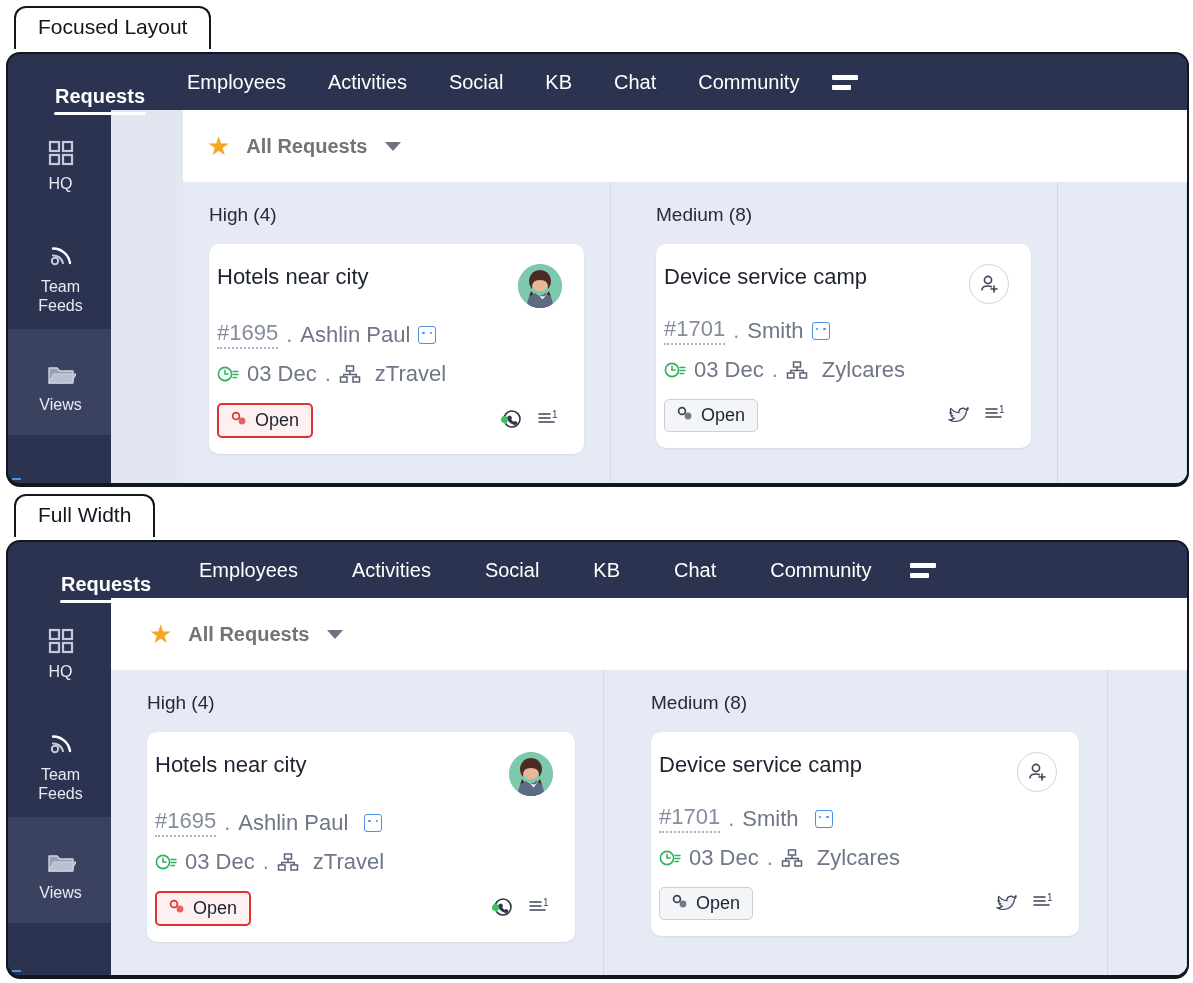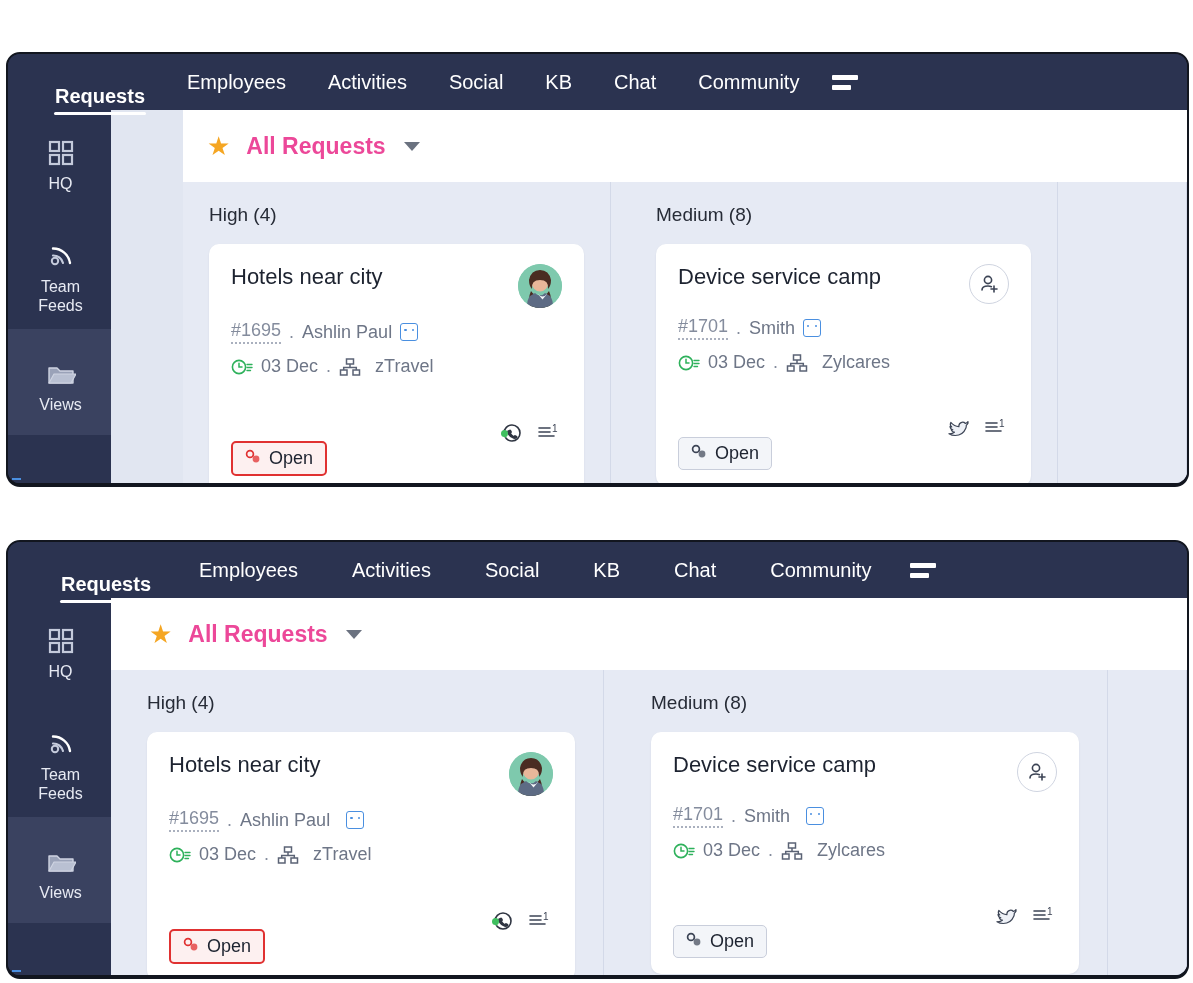--- a/index.html
+++ b/index.html
@@ -105,21 +105,21 @@
   .viewbar {
     background: #ffffff;
     height: 72px;
     display: flex;
     align-items: center;
     padding-left: 24px;
     gap: 16px;
     flex: 0 0 72px;
   }
   .star { color: #f5a623; font-size: 26px; line-height: 1; }
-  .viewbar-title { font-size: 23px; font-weight: bold; color: #ec4899; }
+  .viewbar-title { font-size: 20px; font-weight: bold; color: #737373; }
   .caret {
     width: 0; height: 0;
     border-left: 8px solid transparent;
     border-right: 8px solid transparent;
     border-top: 9px solid #6b7280;
     margin-left: 2px;
   }
 
   
   .board { flex: 1 1 auto; display: flex; background: #e6eaf4; min-height: 0; gap: 19px; }
@@ -128,21 +128,21 @@
     padding: 22px 26px 0 26px;
     border-right: 1px solid #d3d9e8;
     min-width: 0;
   }
   .col:last-child { border-right: 1px solid #d3d9e8; }
   .col-title { font-size: 19px; color: #262b36; margin-bottom: 18px; }
 
   .card {
     background: #ffffff;
     border-radius: 10px;
-    padding: 20px 22px 16px 22px;
+    padding: 20px 22px 16px 8px;
     box-shadow: 0 1px 2px rgba(30,40,70,.08);
   }
   .card-top { display: flex; align-items: flex-start; justify-content: space-between; gap: 10px; }
   .card-title { font-size: 22px; color: #1d2330; line-height: 1.15; }
 
   .avatar {
     width: 44px; height: 44px; border-radius: 50%;
     flex: 0 0 44px; overflow: hidden; position: relative;
     background: #7ec9ad;
   }
@@ -150,21 +150,21 @@
 
   .addperson {
     width: 40px; height: 40px; border-radius: 50%;
     border: 1px solid #cfd4e0; background: #fff;
     flex: 0 0 40px; display:flex; align-items:center; justify-content:center;
     cursor: pointer;
   }
 
   .meta-row {
     display: flex; align-items: center; gap: 8px;
-    margin-top: 12px; font-size: 18px; color: #6e7687;
+    margin-top: 12px; font-size: 22px; color: #6e7687;
     flex-wrap: wrap;
   }
   .ticket {
     color: #848c9d;
     border-bottom: 2px dotted #aab0be;
     padding-bottom: 1px;
     cursor: pointer;
   }
   .dot-sep { color: #848c9d; }
   .person { color: #6e7687; }
@@ -187,39 +187,39 @@
 
   .clock-ico { color: #2eb15b; display:inline-flex; align-items:center; }
   .org-ico { display:inline-flex; align-items:center; color:#5b6375; }
 
   .card-bottom { display: flex; align-items: center; justify-content: space-between; margin-top: 16px; }
 
   .badge {
     display: inline-flex; align-items: center; gap: 7px;
     padding: 5px 12px; border-radius: 5px; font-size: 18px;
     cursor: pointer;
-    margin-top: 48px;
   }
   .badge.red { border: 2px solid #e03131; background: #fdf0f0; color: #1d2330; }
   .badge.gray { border: 1px solid #c9cedb; background: #f3f5f9; color: #1d2330; }
 
   .card-icons { display: flex; align-items: center; gap: 16px; }
   .note-ico { position: relative; display:inline-block; cursor:pointer; }
 
   
   .sec1 .window { top: 46px; width: 1183px; height: 433px; }
   .sec2 .window { top: 46px; width: 1183px; height: 437px; }
 </style>
 </head>
 <body>
 
 <div class="stage">
 
   <div class="section sec1" style="left:6px; top:6px; width:1187px; height:485px;">
 
+    <div class="tab-label">Focused Layout</div>
 
     <div class="window">
 
       <div class="topnav">
         <div class="nav-item active">
           <span>Requests</span>
         </div>
         <div class="nav-item">
           <span>Employees</span>
         </div>
@@ -443,20 +443,21 @@
             </div>
           </div>
         </div>
 
       </div>
     </div>
   </div>
 
   <div class="section sec2" style="left:6px; top:494px; width:1187px; height:489px;">
 
+    <div class="tab-label">Full Width</div>
 
     <div class="window">
 
       <div class="topnav" style="padding-left:32px;">
         <div class="nav-item active">
           <span>Requests</span>
         </div>
         <div class="nav-item" style="padding:0 27px;">
           <span>Employees</span>
         </div>

